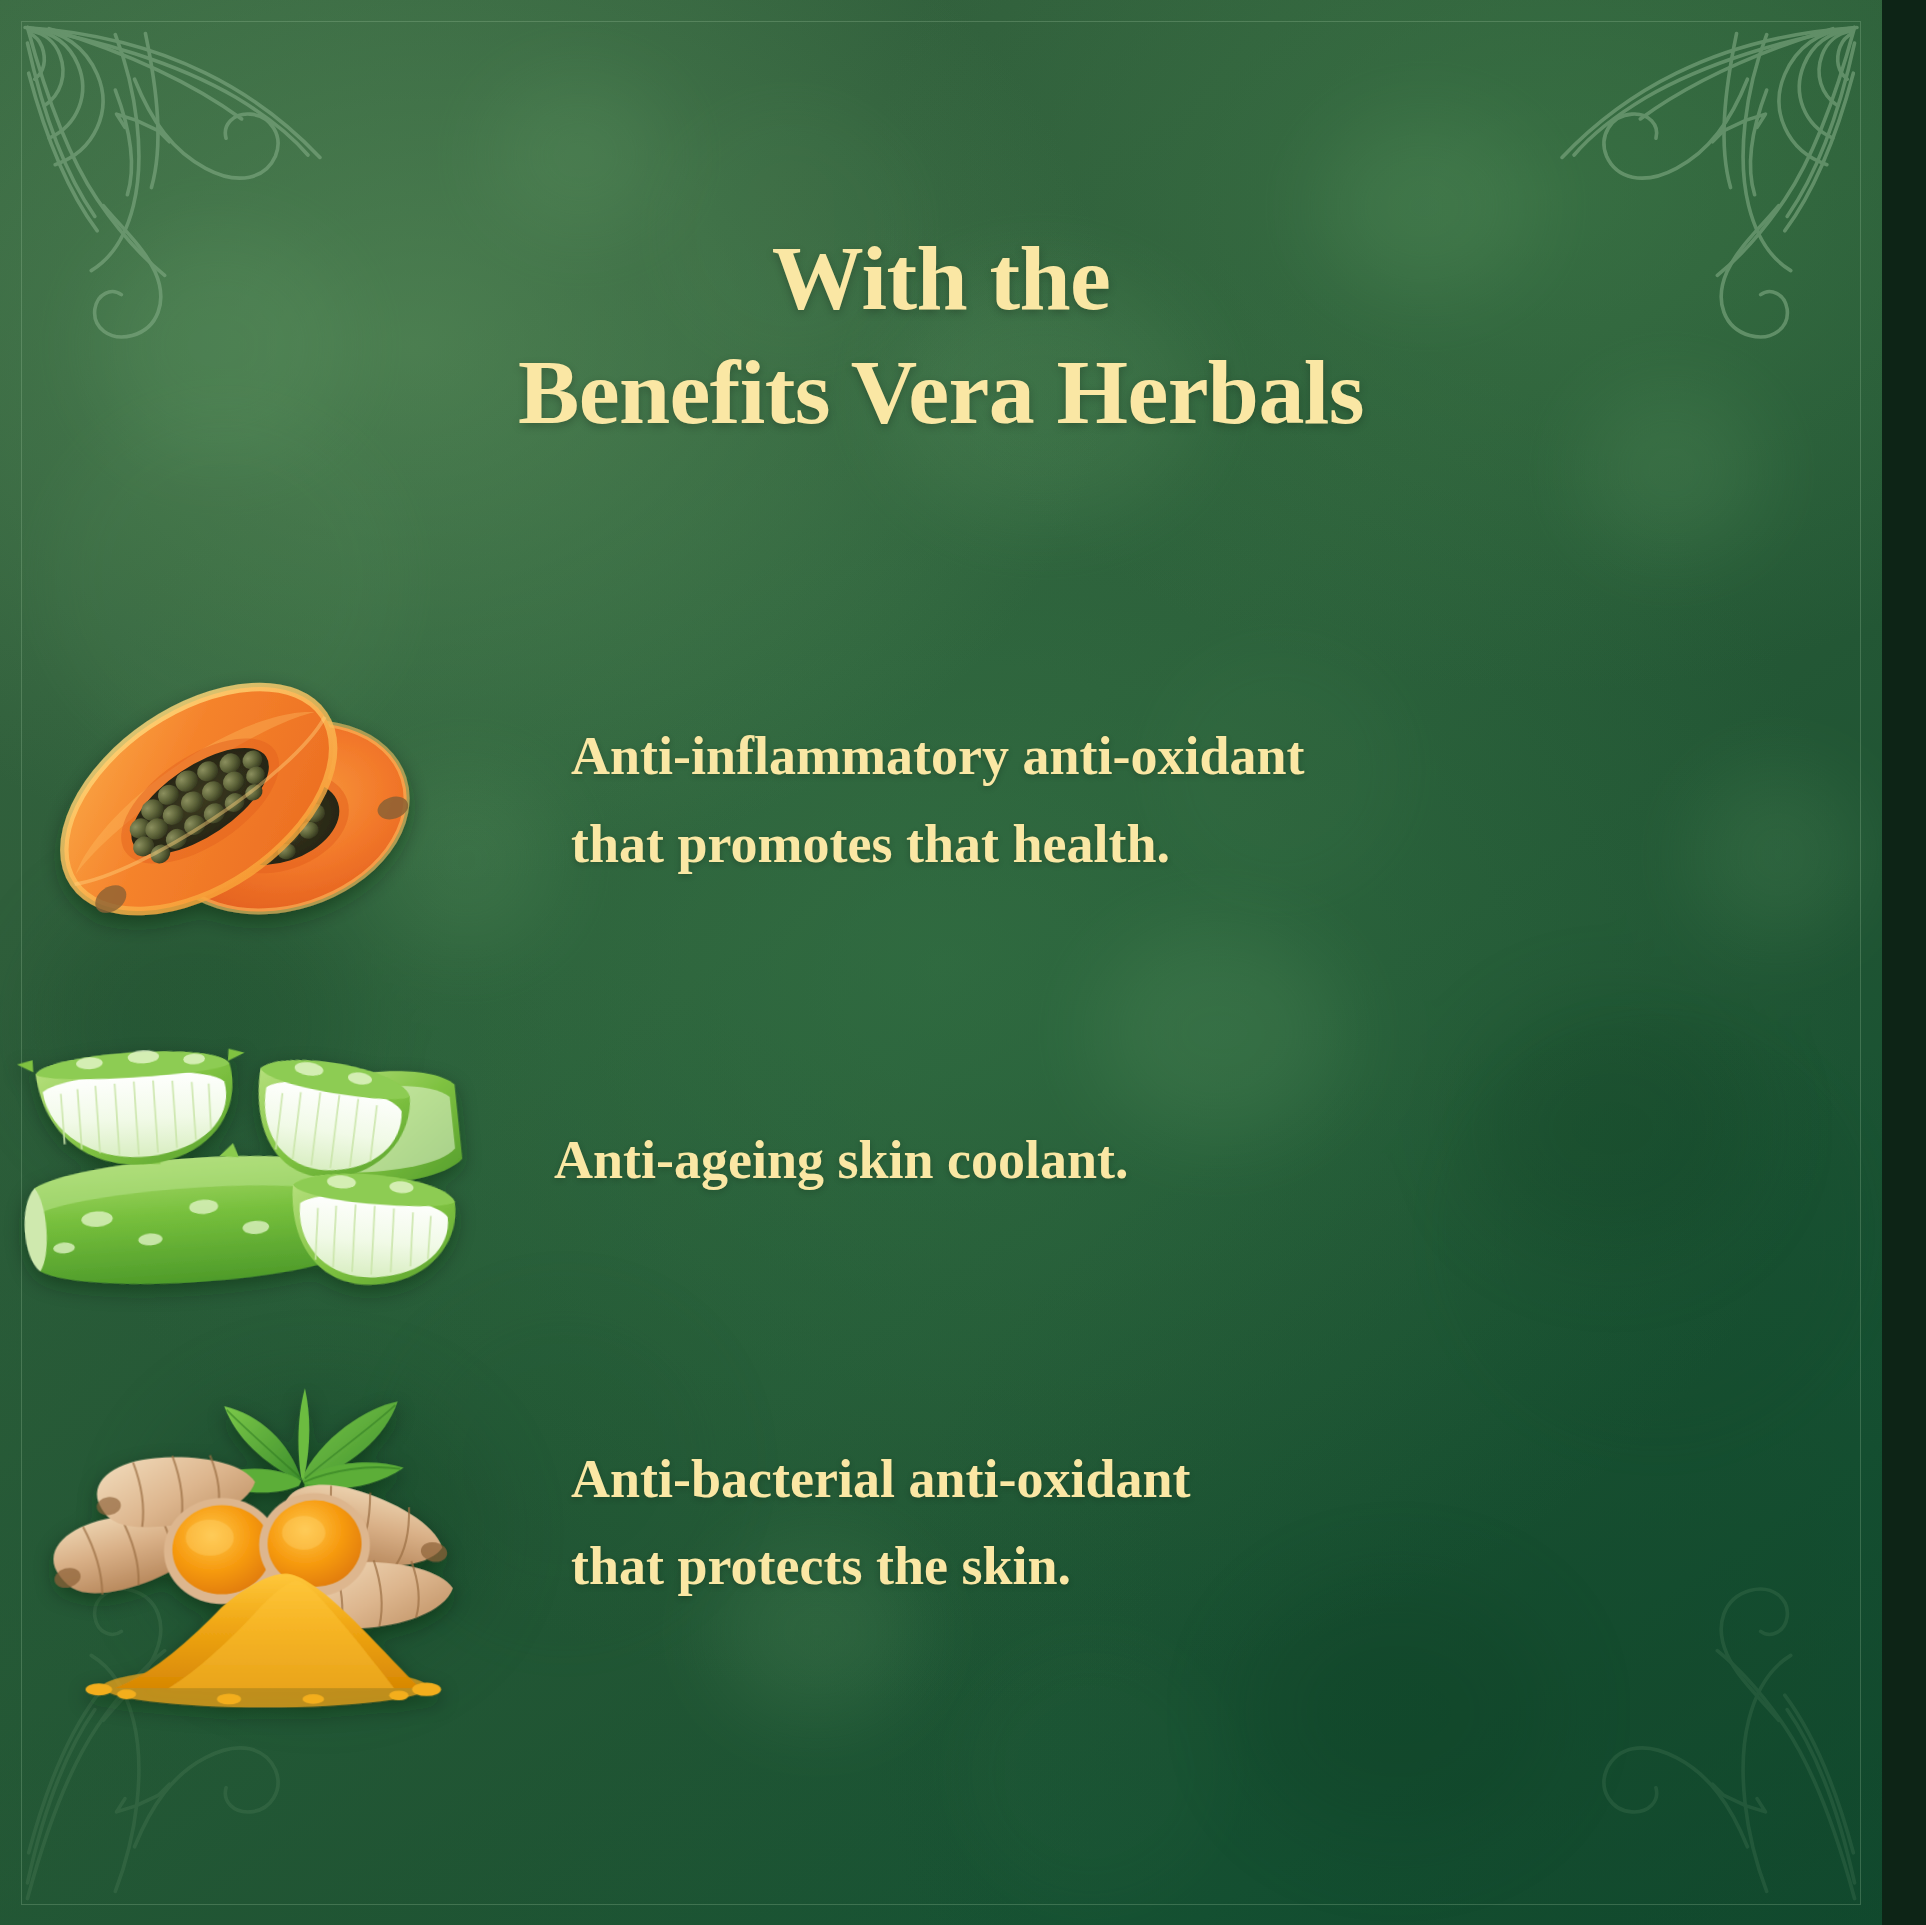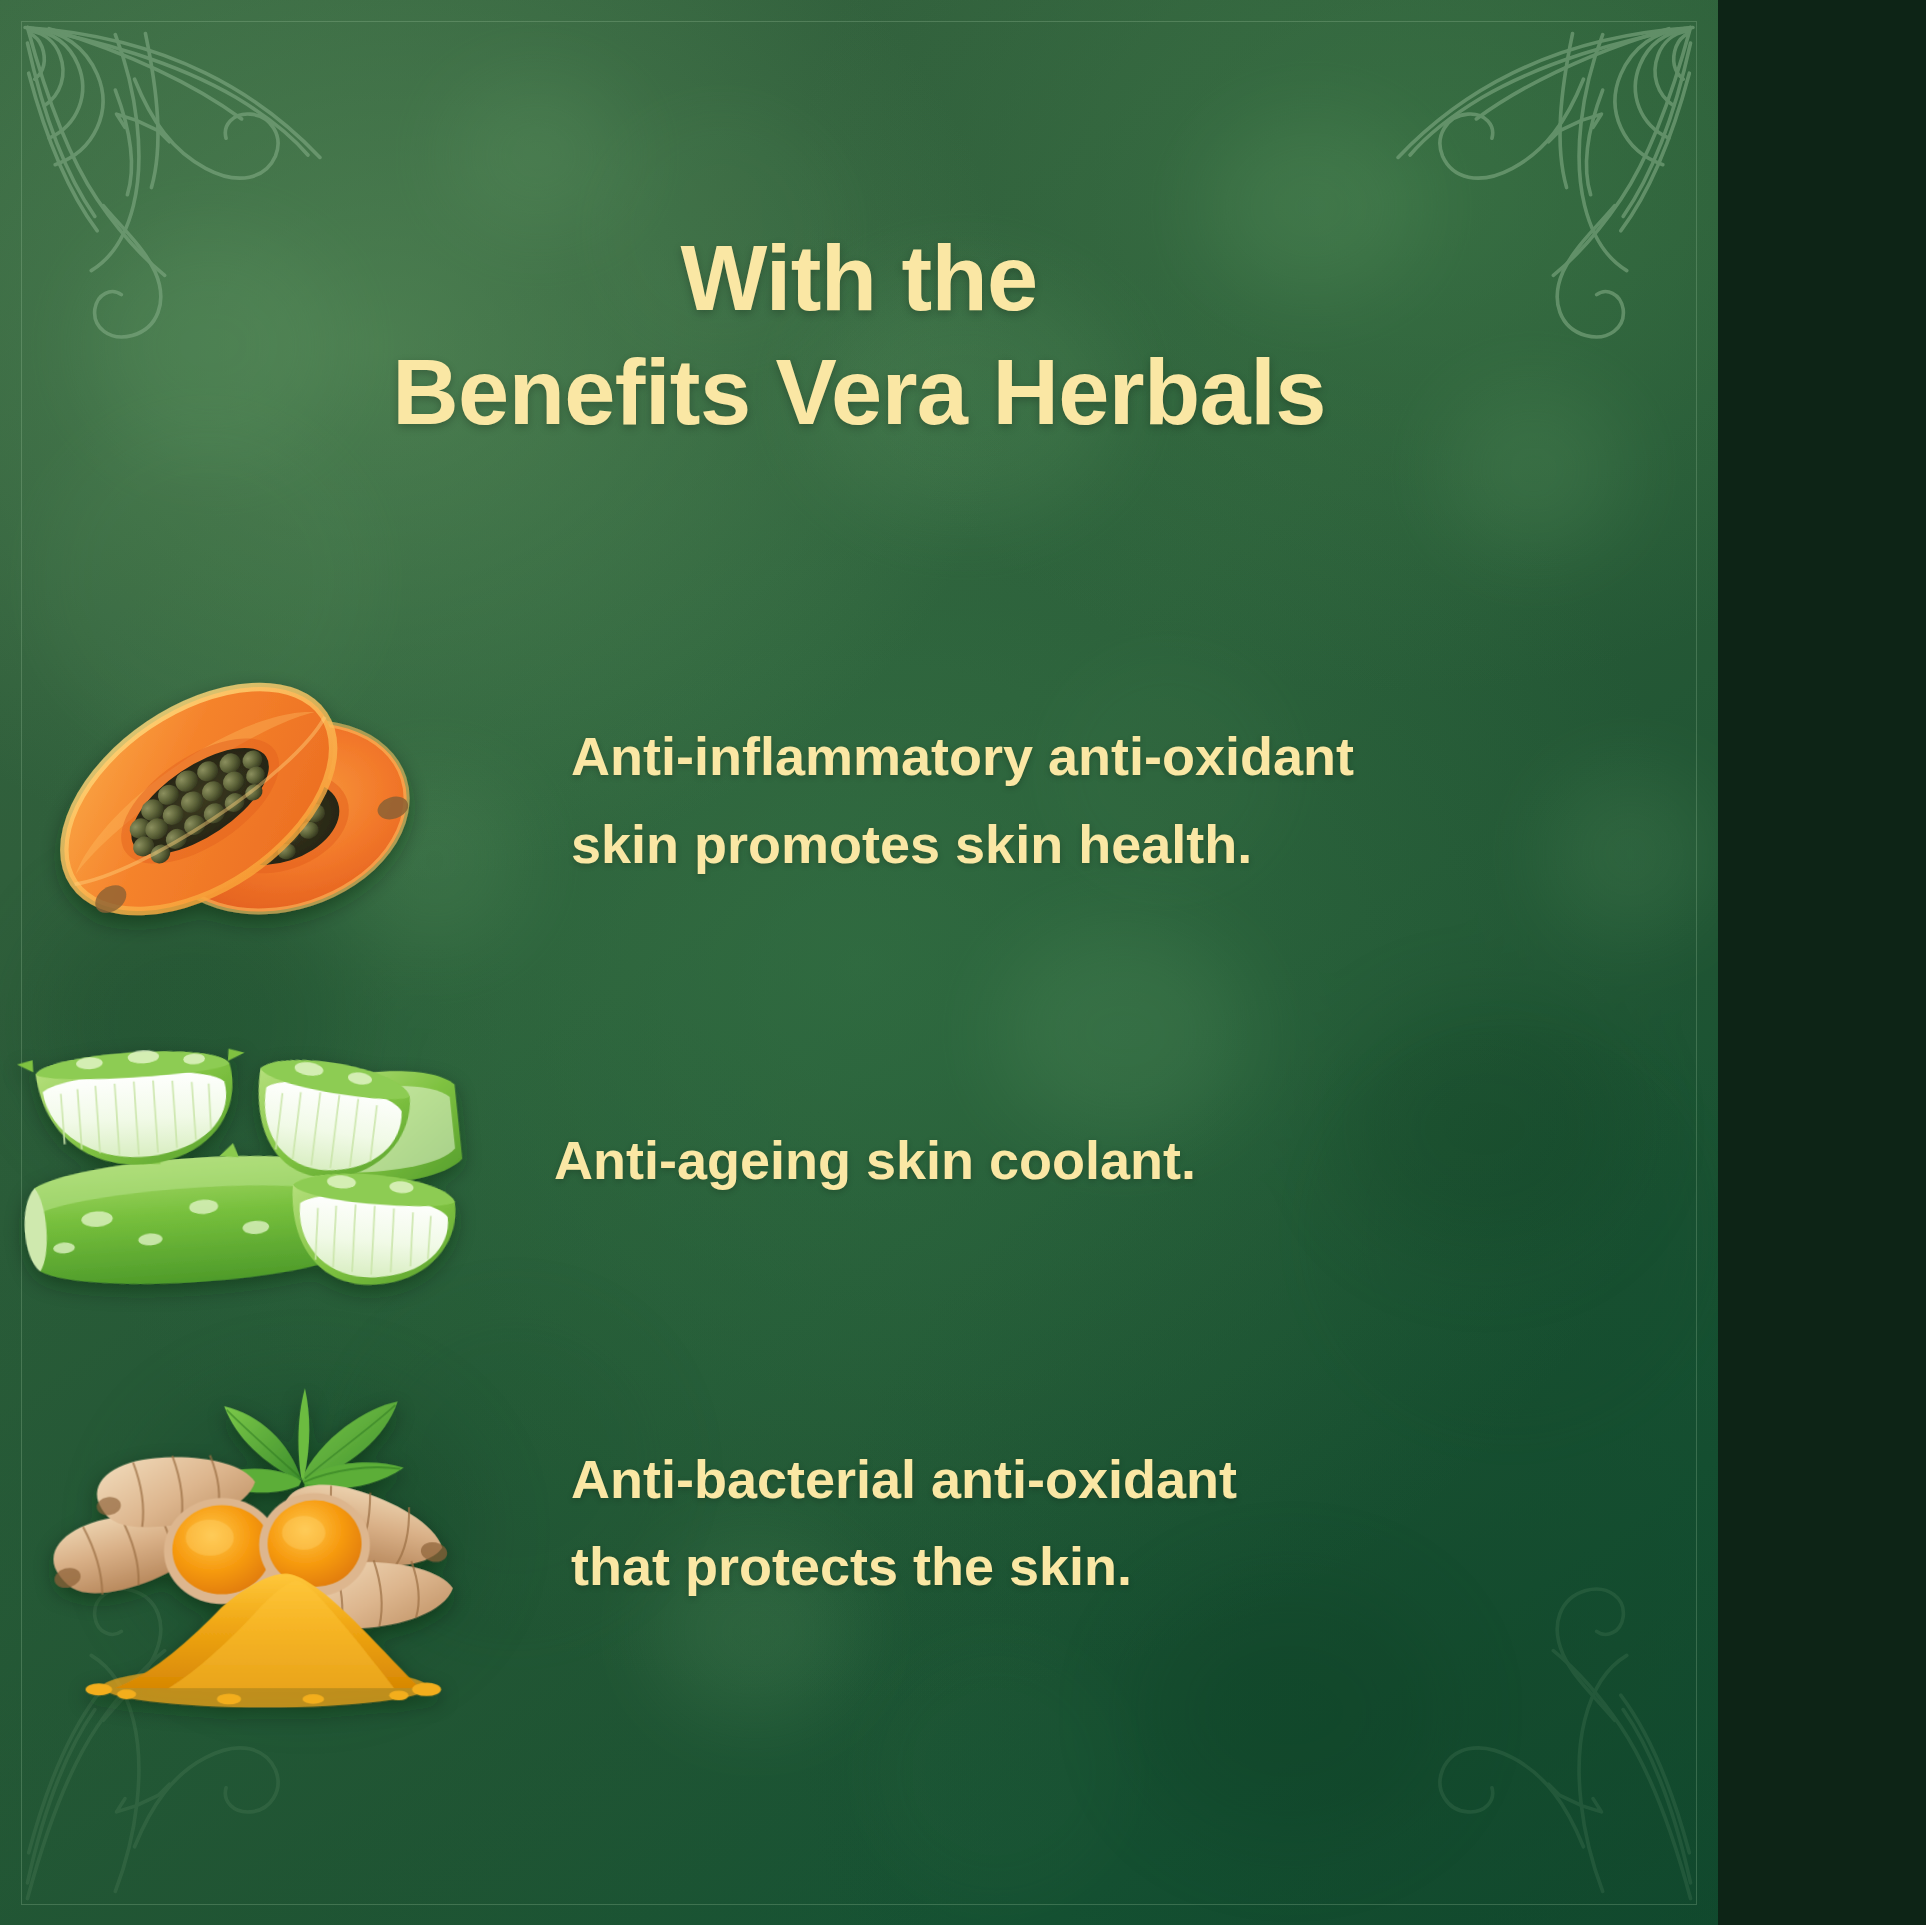--- a/index.html
+++ b/index.html
@@ -4,24 +4,24 @@
 <style>
   html, body {
     margin: 0;
     padding: 0;
     background: #0d2416;
   }
   * { box-sizing: border-box; }
 
   .poster {
     position: relative;
-    width: 1718px;
+    width: 1882px;
     height: 1926px;
     overflow: hidden;
-    font-family: Liberation Sans, sans-serif;
+    font-family: Liberation Serif, serif;
     background:
       radial-gradient(ellipse 60% 45% at 22% 18%, rgba(96,150,96,0.55) 0%, rgba(96,150,96,0) 62%),
       radial-gradient(ellipse 55% 40% at 82% 10%, rgba(70,132,78,0.45) 0%, rgba(70,132,78,0) 65%),
       radial-gradient(ellipse 70% 55% at 50% 50%, rgba(58,128,76,0.42) 0%, rgba(58,128,76,0) 70%),
       radial-gradient(ellipse 65% 50% at 18% 82%, rgba(32,86,52,0.55) 0%, rgba(32,86,52,0) 68%),
       radial-gradient(ellipse 60% 50% at 88% 88%, rgba(20,70,42,0.6) 0%, rgba(20,70,42,0) 70%),
       linear-gradient(145deg, #3a6a43 0%, #31603c 22%, #2a5c38 45%, #1f5433 68%, #145233 85%, #0f4a2f 100%);
   }
 
   
@@ -322,21 +322,21 @@
               </g>
               <path d="M-250 2 C -150 50, 150 56, 250 4" fill="none" stroke="#FFD07A" stroke-width="6" opacity="0.45"></path>
               <ellipse cx="-214" cy="56" rx="28" ry="20" fill="#8C6233" opacity="0.8"></ellipse>
             </g>
           </g>
         </svg>
       </div>
 
       <div class="desc">
         <div>Anti-inflammatory anti-oxidant</div>
-        <div>skin promotes skin health.</div>
+        <div>that promotes that health.</div>
       </div>
     </div>
 
     <div class="row aloe">
 
       <div class="art">
         <svg viewBox="0 0 860 600" aria-hidden="true">
           <defs>
             <linearGradient id="aSkin" x1="0" y1="0" x2="0" y2="1">
               <stop offset="0%" stop-color="#A8D96A"></stop>

